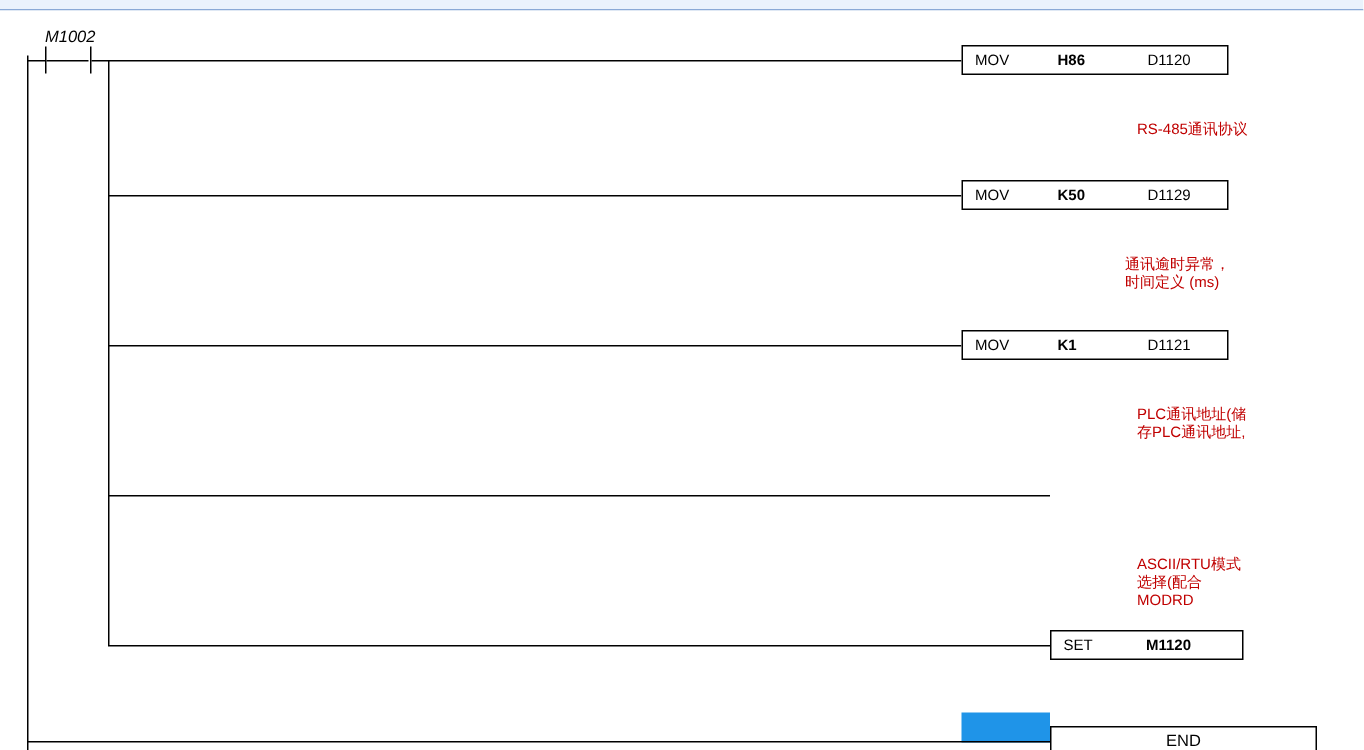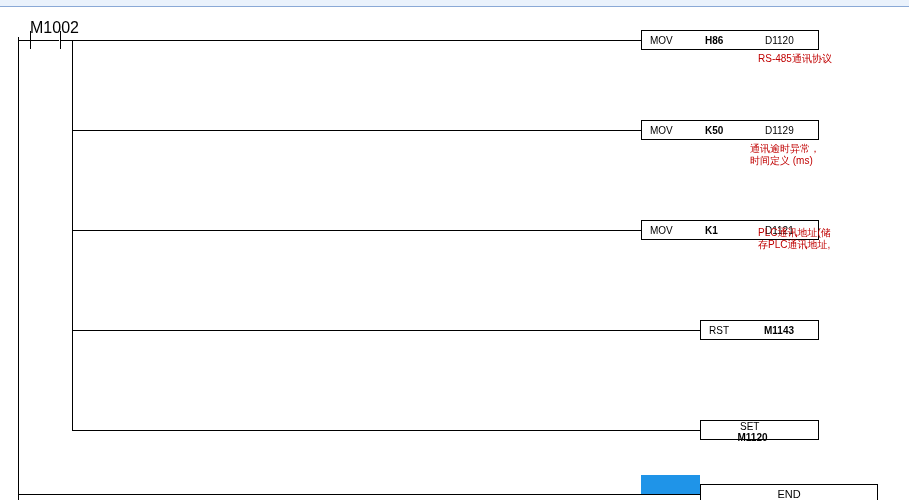--- a/index.html
+++ b/index.html
@@ -30,21 +30,22 @@
     left: 18px;
     top: 30px;
     bottom: -20px;
     width: 0;
     border-left: 1px solid #000;
   }
   
   .contact-label {
     position: absolute;
     color: #000;
-    font-size: 16px;
+    font-size: 11px;
+    font-style: italic;
   }
   .contact {
     position: absolute;
     height: 18px;
   }
   .contact .lwire {
     position: absolute;
     left: 0; top: 9px;
     height: 0;
     border-top: 1px solid #000;
@@ -98,20 +99,21 @@
   }
   .instr .cell.op    { width: 55px; }
   .instr .cell.opr1  { width: 60px; font-weight: bold; }
   .instr .cell.opr2  { width: 60px; }
   .instr-comment {
     position: absolute;
     color: #c00000;
     font-size: 10px;
     line-height: 12px;
     width: 75px;
+    margin-top: 28px;
   }
   
   .endbox {
     position: absolute;
     border: 1px solid #000;
     height: 20px;
     width: 178px;
     display: flex;
     align-items: center;
     justify-content: center;
@@ -159,30 +161,27 @@
     <span class="cell opr2">D1129</span>
   </div>
   <div class="instr-comment" style="left:750px; top:136px;">通讯逾时异常，时间定义 (ms)</div>
 
   <div class="rungline" style="left:72px; top:223px; width:569px;"></div>
   <div class="instr" style="left:641px; top:213px; width:178px;">
     <span class="cell op">MOV</span>
     <span class="cell opr1">K1</span>
     <span class="cell opr2">D1121</span>
   </div>
-  <div class="instr-comment" style="left:758px; top:220px;">PLC通讯地址(储存PLC通讯地址,</div>
+  <div class="instr-comment" style="left:758px; top:236px;">PLC通讯地址(储存PLC通讯地址,</div>
 
   <div class="rungline" style="left:72px; top:323px; width:628px;"></div>
-  <div class="instr" style="left:700px; top:313px; width:119px;">
-    <span class="cell op">RST</span>
-    <span class="cell opr1">M1143</span>
-  </div>
+  <div class="instr-comment" style="left:758px; top:336px;">ASCII/RTU模式选择(配合MODRD</div>
 
   <div class="rungline" style="left:72px; top:423px; width:628px;"></div>
-  <div class="instr" style="left:700px; top:413px; width:119px;flex-direction:column;">
+  <div class="instr" style="left:700px; top:413px; width:129px;">
     <span class="cell op">SET</span>
     <span class="cell opr1">M1120</span>
   </div>
 
   <div class="bluebox" style="left:641px; top:468px; width:59px; height:20px;"></div>
   <div class="rungline" style="left:18px; top:487px; width:682px;"></div>
   <div class="endbox" style="left:700px; top:477px;">
     <span>END</span>
   </div>
 

